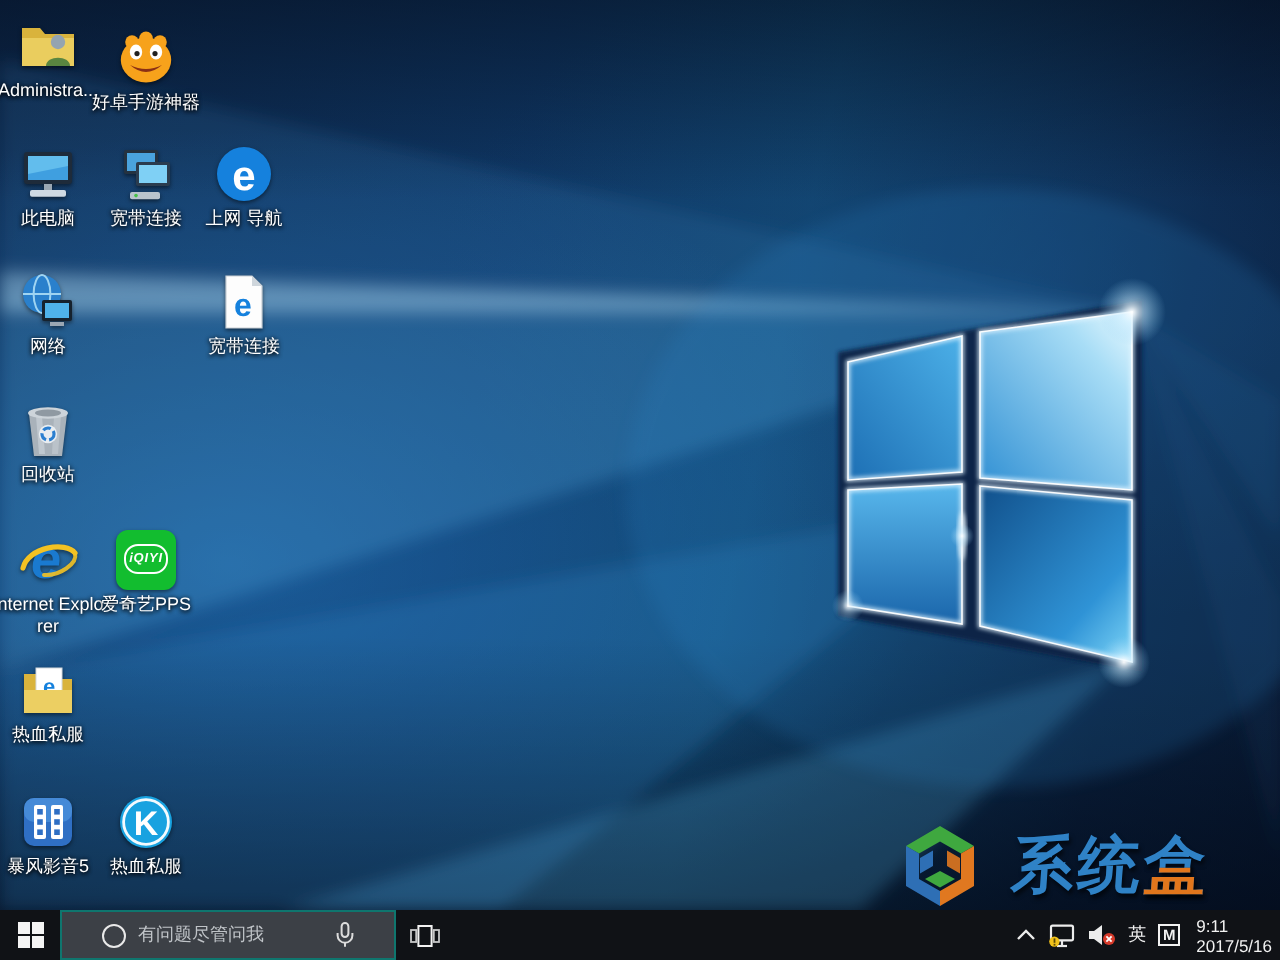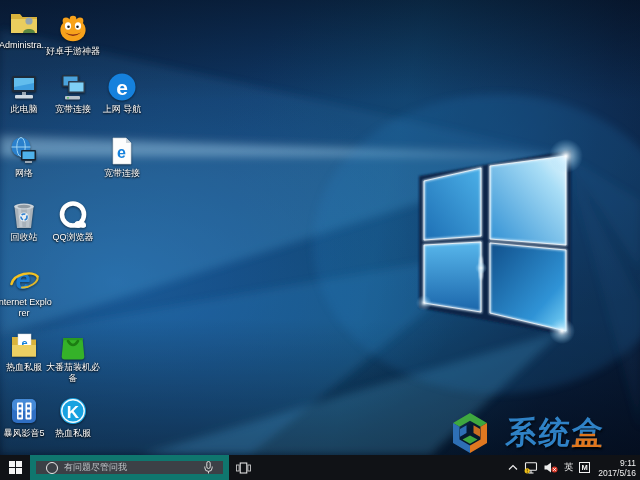--- a/index.html
+++ b/index.html
@@ -23,29 +23,29 @@
   .lbl{margin-top:1px;max-width:56px;font-size:9px;line-height:11px;color:#fff;text-align:center;
        word-break:break-all;text-shadow:0 1px 2px rgba(0,0,0,.95), 0 0 2px rgba(0,0,0,.8);}
   .badge{position:absolute;top:-1px;right:-1px;background:#e11c1c;color:#fff;font-size:6px;font-weight:bold;
          line-height:7px;padding:0 1px;border-radius:1px;}
   .iq-box{width:30px;height:30px;border-radius:6px;background:#12bd2f;display:flex;align-items:center;justify-content:center;}
   .iq-inner{border:1px solid #fff;border-radius:7px;padding:3px 2px;color:#fff;font-size:6.5px;font-weight:bold;font-style:italic;letter-spacing:.4px;}
 
   
   #taskbar{position:absolute;left:0;top:455px;width:640px;height:25px;background:#101216;display:flex;align-items:stretch;z-index:30;}
   #start-btn{width:30px;display:flex;align-items:center;justify-content:center;}
-  #search-box{width:199px;margin:0;background:#3c4046;border:6px solid #0f766e;display:flex;align-items:center;padding:0 10px;gap:6px;}
+  #search-box{width:168px;margin:0;background:#3c4046;border:1px solid #0f766e;display:flex;align-items:center;padding:0 20px;gap:6px;}
   #cortana-ring{width:12px;height:12px;border:1.6px solid #e9e9e9;border-radius:50%;flex:0 0 auto;}
   #search-text{flex:1;font-size:9px;color:#bfc3c7;white-space:nowrap;overflow:hidden;}
   #taskview-btn{width:28px;display:flex;align-items:center;justify-content:center;}
   #tray{margin-left:auto;display:flex;align-items:center;gap:6px;padding-right:4px;}
   .tray-txt{color:#f2f2f2;font-size:9px;}
   #ime-mbox{width:11px;height:11px;border:1px solid #f2f2f2;color:#f2f2f2;font-size:7.5px;font-weight:bold;
             display:flex;align-items:center;justify-content:center;}
-  #clock{text-align:right;color:#f2f2f2;font-size:8.5px;line-height:10px;padding-left:2px;}
+  #clock{text-align:left;color:#f2f2f2;font-size:8.5px;line-height:10px;padding-left:2px;}
 
   
   #watermark{position:absolute;left:446px;top:409px;display:flex;align-items:center;z-index:40;pointer-events:none;}
   #wm-text{margin-left:6px;font-size:31px;font-weight:bold;letter-spacing:2px;transform:skewX(-4deg);
            text-shadow:1px 2px 2px rgba(0,0,0,.6);white-space:nowrap;}
   .wm-blue{color:#2f82c6;}
   .wm-he{position:relative;display:inline-block;color:#2f82c6;}
   .wm-he-orange{position:absolute;left:0;top:0;color:#e1761c;clip-path:inset(52% 0 0 0);}
 </style>
 </head>
@@ -217,68 +217,53 @@
         <path d="M19 9 l-1 19 h3 L22.5 9 Z" fill="#c6cdd4" opacity="0.6"></path>
         <ellipse cx="16" cy="7.5" rx="10" ry="2.9" fill="#cdd4da"></ellipse>
         <ellipse cx="16" cy="7.5" rx="6.5" ry="1.7" fill="#8f99a2"></ellipse>
         <circle cx="16" cy="18" r="4.6" fill="#e8edf1"></circle>
         <circle cx="16" cy="18" r="3" fill="none" stroke="#2b7fd0" stroke-width="1.6" stroke-dasharray="4 1.6"></circle>
       </svg>
     </div>
     <div class="lbl">回收站</div>
   </div>
 
-  <div class="cell" style="left:45px;top:198px">
-    <div class="ig">
-      <svg width="32" height="32" viewBox="0 0 32 32">
-        <circle cx="16" cy="15.5" r="11" fill="none" stroke="#fff" stroke-width="4.6"></circle>
-        <g fill="#fff">
-          <circle cx="21" cy="25.5" r="3.6"></circle>
-          <circle cx="26" cy="25.8" r="2.9"></circle>
-          <rect x="20" y="25" width="9" height="3.6" rx="1.8"></rect>
-        </g>
-      </svg>
-    </div>
-    <div class="lbl">QQ浏览器</div>
-  </div>
 
   <div class="cell" style="left:-4px;top:263px">
     <div class="ig">
       <svg width="32" height="32" viewBox="0 0 32 32">
         <text x="15" y="25" text-anchor="middle" font-size="27" font-weight="bold" font-style="italic" fill="#1a7ad0">e</text>
         <path d="M3.5 20 C6 9.5 25 6.5 29.5 12.5" fill="none" stroke="#f3c223" stroke-width="2.6" stroke-linecap="round"></path>
         <path d="M29.5 12.5 c1.5 5.5 -8 11.5 -15.5 11" fill="none" stroke="#f3c223" stroke-width="2" stroke-linecap="round" opacity="0.9"></path>
       </svg>
     </div>
     <div class="lbl">Internet Explorer</div>
   </div>
 
+  <div class="cell" style="left:45px;top:263px">
+    <div class="ig">
+      <div class="iq-box">
+          <span class="iq-inner">iQIYI</span>
+        </div>
+    </div>
+    <div class="lbl">爱奇艺PPS</div>
+  </div>
 
   <div class="cell" style="left:-4px;top:328px">
     <div class="ig">
       <svg width="32" height="32" viewBox="0 0 32 32">
         <path d="M4 8 h9 l2 2.5 H28 v17 H4 Z" fill="#d9b33c"></path>
         <rect x="10" y="5" width="13" height="17" fill="#fff" stroke="#d4d9de" stroke-width="0.5"></rect>
         <text x="16.5" y="18" text-anchor="middle" font-size="11" font-weight="bold" fill="#1581dd">e</text>
         <path d="M4 16 H28 v11.5 H4 Z" fill="#eccf62"></path>
       </svg>
     </div>
     <div class="lbl">热血私服</div>
   </div>
 
-  <div class="cell" style="left:45px;top:328px">
-    <div class="ig">
-      <svg width="32" height="32" viewBox="0 0 32 32">
-        <path d="M6.5 9 h19 l1.8 18.5 q0 3 -3 3 H7.7 q-3 0 -3 -3 Z" fill="#35b229"></path>
-        <rect x="6.5" y="9" width="19" height="2.2" fill="#2a9a20"></rect>
-        <path d="M11 12 q5 8 10 0" stroke="#1c7d12" stroke-width="2.6" fill="none" stroke-linecap="round"></path>
-      </svg>
-    </div>
-    <div class="lbl">大番茄装机必备</div>
-  </div>
 
   <div class="cell" style="left:-4px;top:394px">
     <div class="ig">
       <svg width="32" height="32" viewBox="0 0 32 32">
         <rect x="4" y="4" width="24" height="24" rx="5" fill="#2f6fc4"></rect>
         <rect x="4" y="4" width="24" height="12" rx="5" fill="#4f95e0" opacity="0.7"></rect>
         <g fill="#fff">
           <rect x="9" y="7.5" width="6" height="17" rx="1"></rect>
           <rect x="17.5" y="7.5" width="6" height="17" rx="1"></rect>
         </g>

